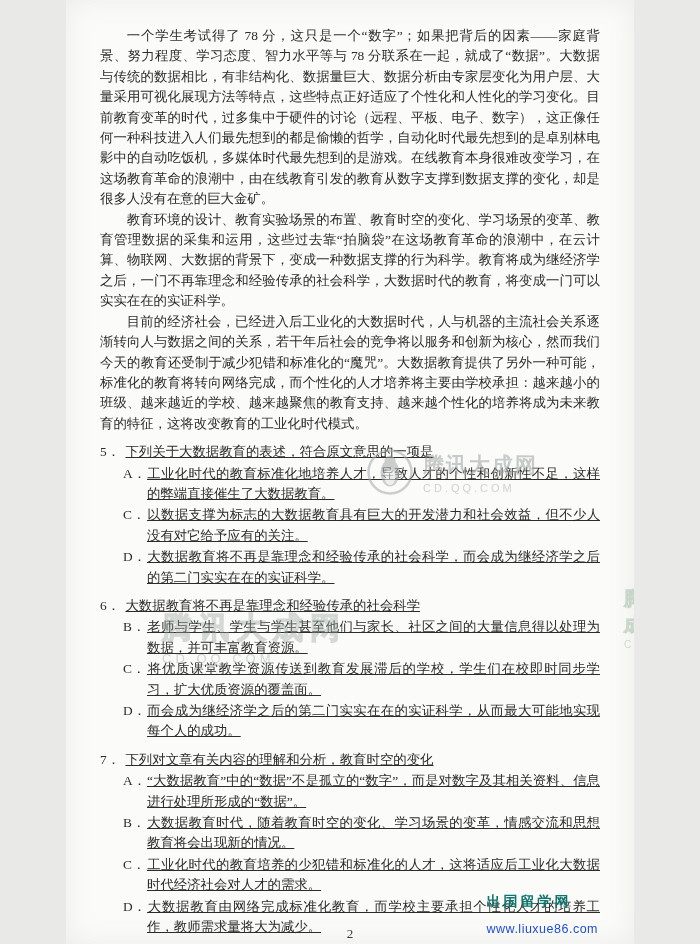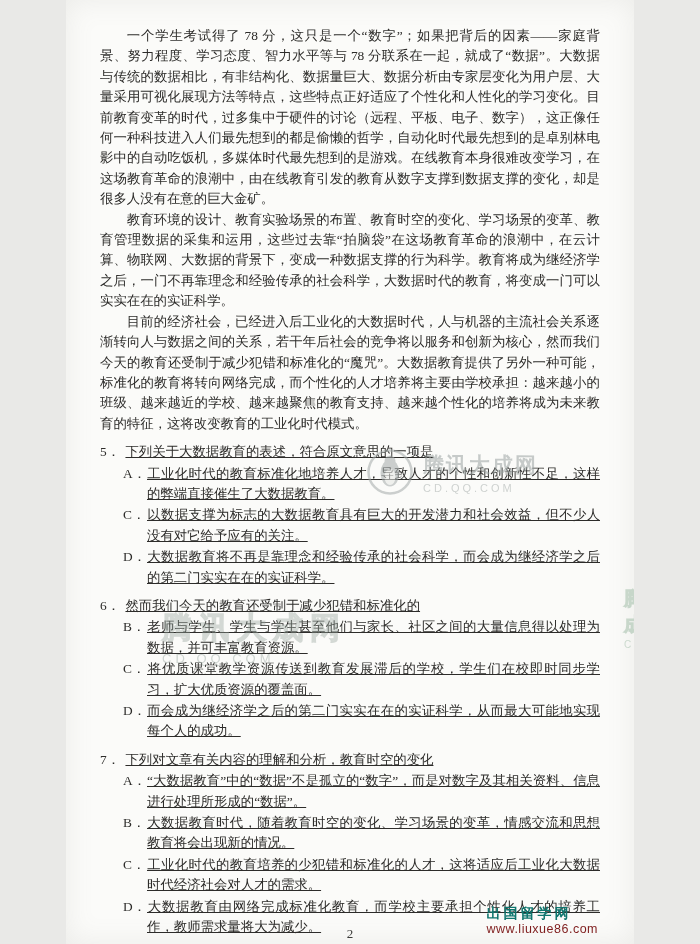--- a/index.html
+++ b/index.html
@@ -58,42 +58,42 @@
   
   .page-num {
     position: absolute; bottom: 2px; left: 50%; transform: translateX(-50%);
     font-size: 13px; color: #3a3a38;
   }
   .site-block {
     position: absolute; right: 36px; bottom: 8px; text-align: left;
     font-family: "Liberation Sans", "DejaVu Sans", sans-serif;
   }
   .site-name { font-size: 14px; font-weight: bold; color: #0f766e; letter-spacing: 3px; line-height: 1.1; }
-  .site-url { font-size: 12.5px; color: #7f1d1d; letter-spacing: 0.5px; margin-top: 1px; }
+  .site-url { font-size: 12.5px; color: #1d4ed8; letter-spacing: 0.5px; margin-top: 13px; }
 </style>
 </head>
 <body>
 
 <div class="page">
 
   <div class="content">
 
     <p class="para">一个学生考试得了 78 分，这只是一个“数字”；如果把背后的因素——家庭背景、努力程度、学习态度、智力水平等与 78 分联系在一起，就成了“数据”。大数据与传统的数据相比，有非结构化、数据量巨大、数据分析由专家层变化为用户层、大量采用可视化展现方法等特点，这些特点正好适应了个性化和人性化的学习变化。目前教育变革的时代，过多集中于硬件的讨论（远程、平板、电子、数字），这正像任何一种科技进入人们最先想到的都是偷懒的哲学，自动化时代最先想到的是卓别林电影中的自动吃饭机，多媒体时代最先想到的是游戏。在线教育本身很难改变学习，在这场教育革命的浪潮中，由在线教育引发的教育从数字支撑到数据支撑的变化，却是很多人没有在意的巨大金矿。</p>
     <p class="para">教育环境的设计、教育实验场景的布置、教育时空的变化、学习场景的变革、教育管理数据的采集和运用，这些过去靠“拍脑袋”在这场教育革命的浪潮中，在云计算、物联网、大数据的背景下，变成一种数据支撑的行为科学。教育将成为继经济学之后，一门不再靠理念和经验传承的社会科学，大数据时代的教育，将变成一门可以实实在在的实证科学。</p>
     <p class="para">目前的经济社会，已经进入后工业化的大数据时代，人与机器的主流社会关系逐渐转向人与数据之间的关系，若干年后社会的竞争将以服务和创新为核心，然而我们今天的教育还受制于减少犯错和标准化的“魔咒”。大数据教育提供了另外一种可能，标准化的教育将转向网络完成，而个性化的人才培养将主要由学校承担：越来越小的班级、越来越近的学校、越来越聚焦的教育支持、越来越个性化的培养将成为未来教育的特征，这将改变教育的工业化时代模式。</p>
 
     <div class="question">
       <p class="stem"><span class="qnum">5．</span><span>下列关于大数据教育的表述，符合原文意思的一项是</span></p>
       <p class="option"><span class="olabel">A．</span><span>工业化时代的教育标准化地培养人才，导致人才的个性和创新性不足，这样的弊端直接催生了大数据教育。</span></p>
       <p class="option"><span class="olabel">C．</span><span>以数据支撑为标志的大数据教育具有巨大的开发潜力和社会效益，但不少人没有对它给予应有的关注。</span></p>
       <p class="option"><span class="olabel">D．</span><span>大数据教育将不再是靠理念和经验传承的社会科学，而会成为继经济学之后的第二门实实在在的实证科学。</span></p>
     </div>
 
     <div class="question">
-      <p class="stem"><span class="qnum">6．</span><span>然而我们今天的教育还受制于减少犯错和标准化的</span></p>
+      <p class="stem"><span class="qnum">6．</span><span>大数据教育将不再是靠理念和经验传承的社会科学</span></p>
       <p class="option"><span class="olabel">B．</span><span>老师与学生、学生与学生甚至他们与家长、社区之间的大量信息得以处理为数据，并可丰富教育资源。</span></p>
       <p class="option"><span class="olabel">C．</span><span>将优质课堂教学资源传送到教育发展滞后的学校，学生们在校即时同步学习，扩大优质资源的覆盖面。</span></p>
       <p class="option"><span class="olabel">D．</span><span>而会成为继经济学之后的第二门实实在在的实证科学，从而最大可能地实现每个人的成功。</span></p>
     </div>
 
     <div class="question">
       <p class="stem"><span class="qnum">7．</span><span>下列对文章有关内容的理解和分析，教育时空的变化</span></p>
       <p class="option"><span class="olabel">A．</span><span>“大数据教育”中的“数据”不是孤立的“数字”，而是对数字及其相关资料、信息进行处理所形成的“数据”。</span></p>
       <p class="option"><span class="olabel">B．</span><span>大数据教育时代，随着教育时空的变化、学习场景的变革，情感交流和思想教育将会出现新的情况。</span></p>
       <p class="option"><span class="olabel">C．</span><span>工业化时代的教育培养的少犯错和标准化的人才，这将适应后工业化大数据时代经济社会对人才的需求。</span></p>

